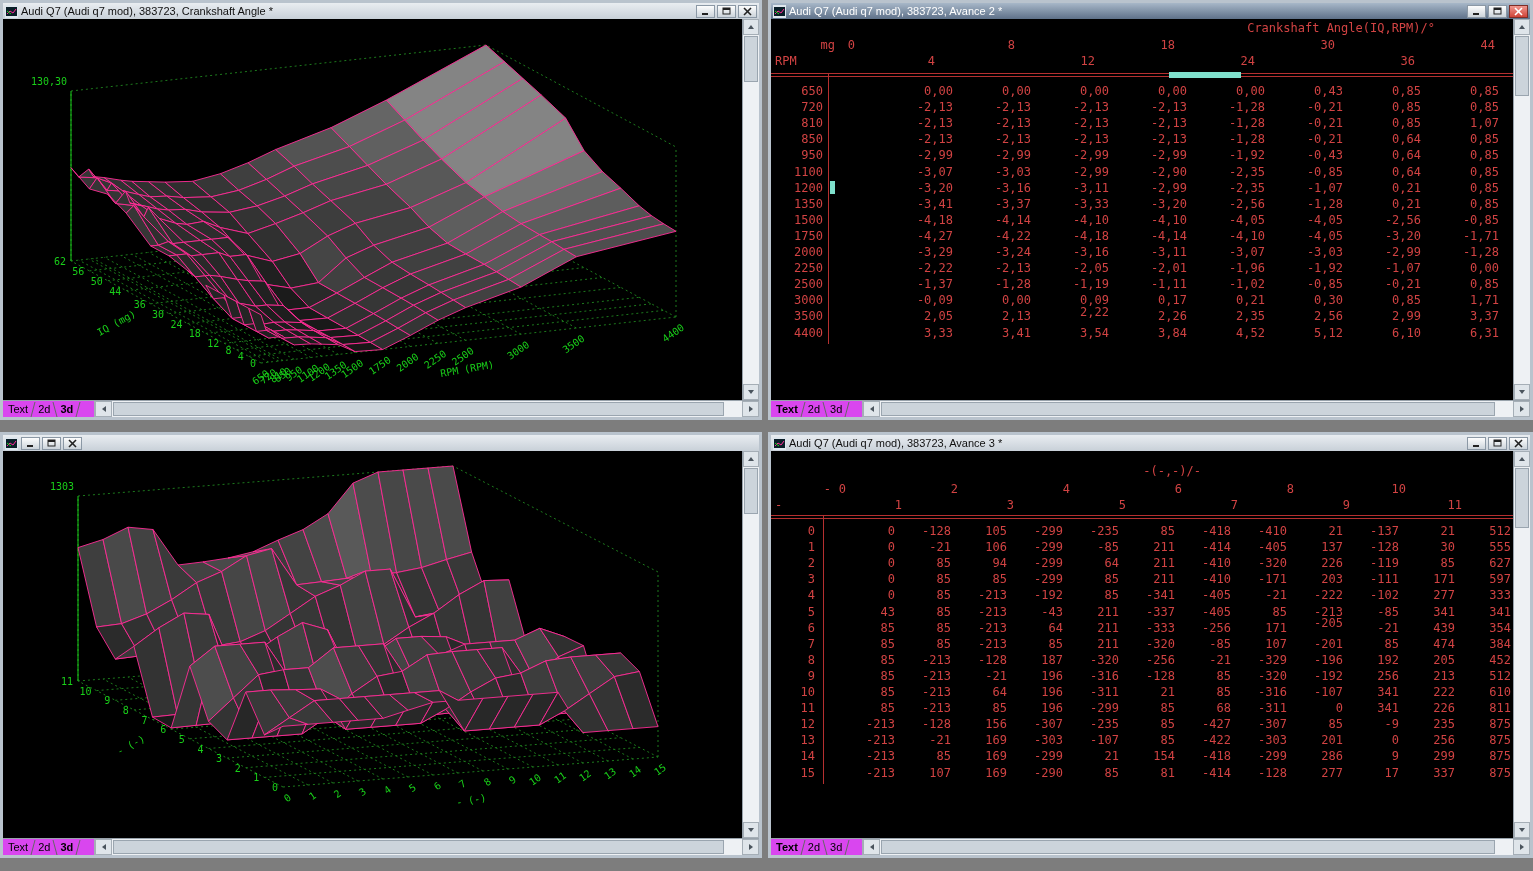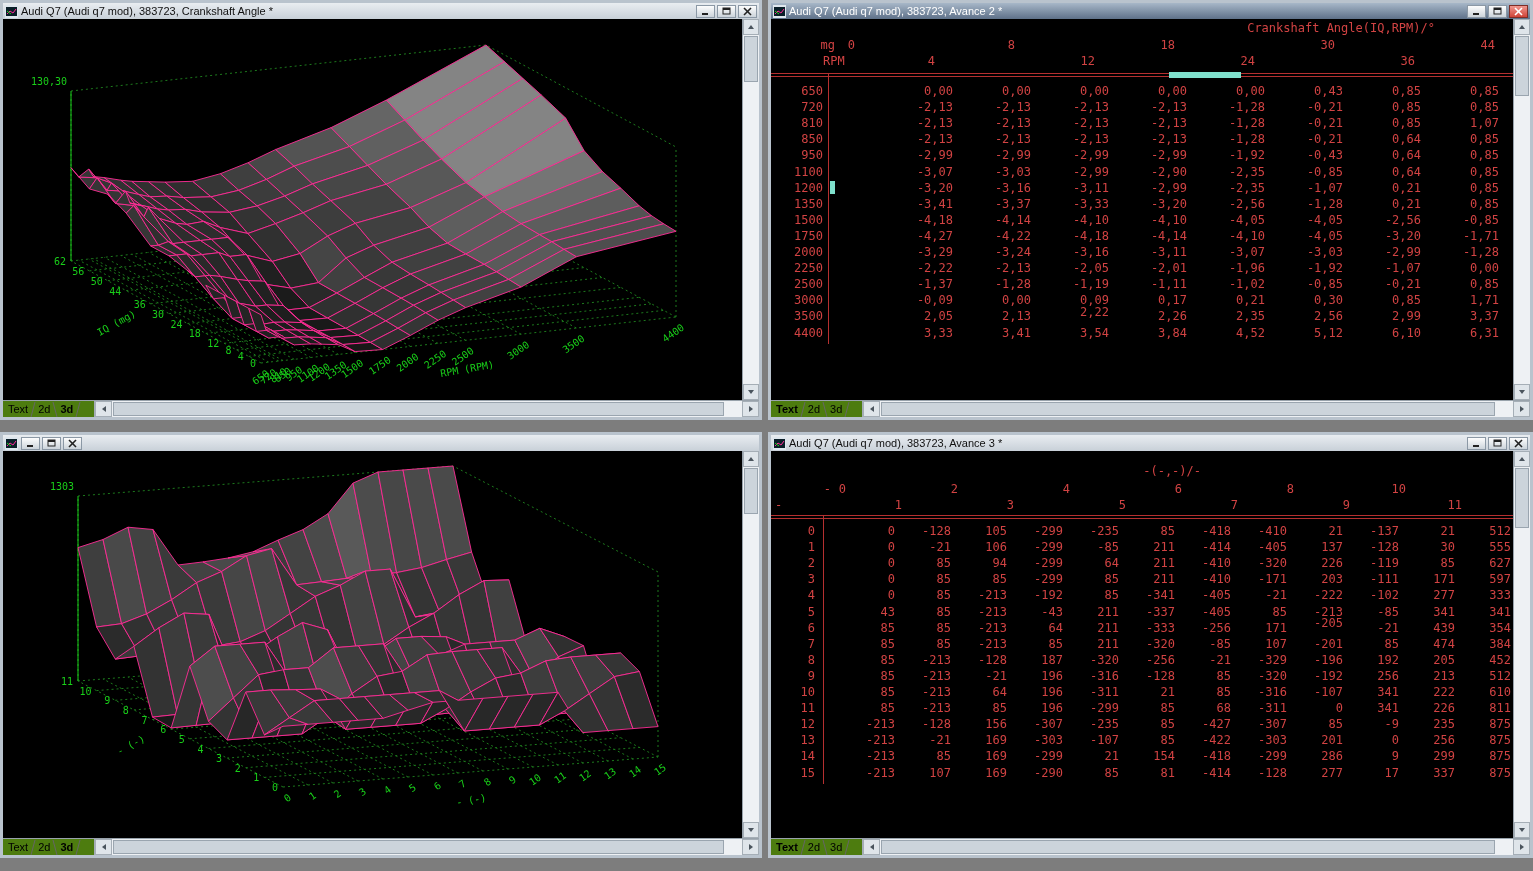--- a/index.html
+++ b/index.html
@@ -17,21 +17,21 @@
   .wbtn.close-active{background:linear-gradient(#f0968e,#cf4438);border-color:#7e2d26}
   .wbtn.close-active svg line{stroke:#fff}
   .wbody{flex:1;display:flex;min-height:0}
   .content{flex:1;position:relative;overflow:hidden;background:#000}
   .content.maptext{font-family:"DejaVu Sans Mono",monospace;font-size:12px;color:#d24343}
   .vscroll{flex:0 0 17px;background:#eef1f4;border-left:1px solid #98a2ab;display:flex;flex-direction:column}
   .sbtn{flex:0 0 16px;background:#dfe5ea;border:1px solid #a5aeb6;display:flex;align-items:center;justify-content:center}
   .vtrack{flex:1;position:relative}
   .vthumb{position:absolute;left:1px;right:1px;background:#ccd4db;border:1px solid #9aa5af}
   .tabbar{flex:0 0 17px;display:flex;background:#eef1f4;border-top:1px solid #98a2ab;font-size:11px;align-items:stretch}
-  .tabs{flex:0 0 92px;background:#4d7c0f;display:flex;align-items:center;padding-left:4px;color:#000;border-right:1px solid #a5aeb6}
+  .tabs{flex:0 0 92px;background:#d946ef;display:flex;align-items:center;padding-left:4px;color:#000;border-right:1px solid #a5aeb6}
   .tab{padding:0 1px}
   .tab.active{font-weight:bold}
   .tabsep{margin:0 1px}
   .hbtn{flex:0 0 17px;background:#dfe5ea;border:1px solid #a5aeb6;display:flex;align-items:center;justify-content:center}
   .htrack{flex:1;position:relative}
   .hthumb{position:absolute;top:1px;bottom:1px;background:#ccd4db;border:1px solid #9aa5af}
   .tri-up{width:0;height:0;border-left:3px solid transparent;border-right:3px solid transparent;border-bottom:4px solid #4a545d}
   .tri-down{width:0;height:0;border-left:3px solid transparent;border-right:3px solid transparent;border-top:4px solid #4a545d}
   .tri-left{width:0;height:0;border-top:3px solid transparent;border-bottom:3px solid transparent;border-right:4px solid #4a545d}
   .tri-right{width:0;height:0;border-top:3px solid transparent;border-bottom:3px solid transparent;border-left:4px solid #4a545d}
@@ -373,21 +373,21 @@
             <line x1="1" y1="1" x2="8" y2="8" stroke="#222" stroke-width="1.6"></line>
             <line x1="8" y1="1" x2="1" y2="8" stroke="#222" stroke-width="1.6"></line>
           </svg>
         </span>
     </span>
   </div>
   <div class="wbody">
     <div class="content maptext" id="c1">
         <div style="position: absolute; left: 404px; top: 1px; height: 16px; line-height: 16px; width: 260px; text-align: right; white-space: pre;">Crankshaft Angle(IQ,RPM)/°</div>
         <div style="position: absolute; left: 34px; top: 18px; height: 16px; line-height: 16px; width: 30px; text-align: right; white-space: pre;">mg</div>
-        <div style="position: absolute; left: 4px; top: 34px; height: 16px; line-height: 16px; width: 40px; text-align: left; white-space: pre; margin-left: 48px;">RPM</div>
+        <div style="position: absolute; left: 4px; top: 34px; height: 16px; line-height: 16px; width: 40px; text-align: left; white-space: pre;">RPM</div>
         <div style="position: absolute; left: 44px; top: 18px; height: 16px; line-height: 16px; width: 40px; text-align: right; white-space: pre;">0</div>
         <div style="position: absolute; left: 124px; top: 34px; height: 16px; line-height: 16px; width: 40px; text-align: right; white-space: pre;">4</div>
         <div style="position: absolute; left: 204px; top: 18px; height: 16px; line-height: 16px; width: 40px; text-align: right; white-space: pre;">8</div>
         <div style="position: absolute; left: 284px; top: 34px; height: 16px; line-height: 16px; width: 40px; text-align: right; white-space: pre;">12</div>
         <div style="position: absolute; left: 364px; top: 18px; height: 16px; line-height: 16px; width: 40px; text-align: right; white-space: pre;">18</div>
         <div style="position: absolute; left: 444px; top: 34px; height: 16px; line-height: 16px; width: 40px; text-align: right; white-space: pre;">24</div>
         <div style="position: absolute; left: 524px; top: 18px; height: 16px; line-height: 16px; width: 40px; text-align: right; white-space: pre;">30</div>
         <div style="position: absolute; left: 604px; top: 34px; height: 16px; line-height: 16px; width: 40px; text-align: right; white-space: pre;">36</div>
         <div style="position: absolute; left: 684px; top: 18px; height: 16px; line-height: 16px; width: 40px; text-align: right; white-space: pre;">44</div>
         <div style="position: absolute; left: 0px; top: 54px; width: 742px; height: 1px; background: rgb(181, 48, 48);"></div>

